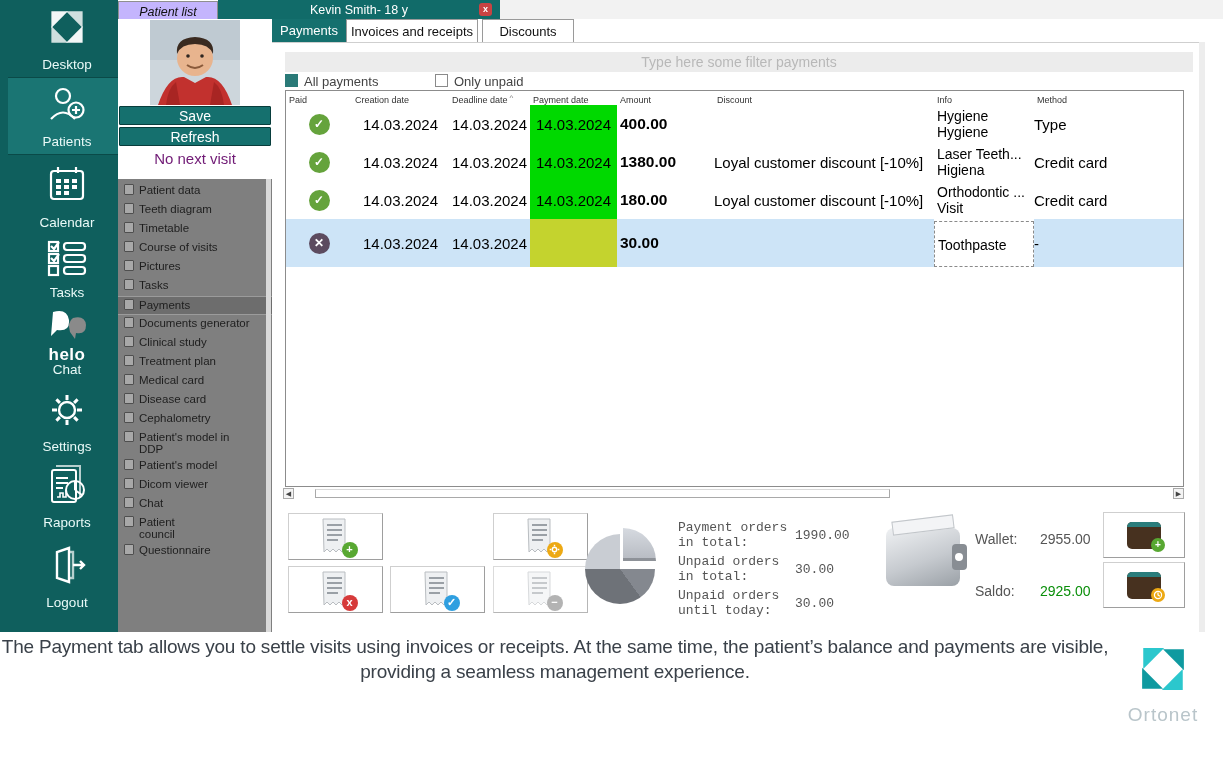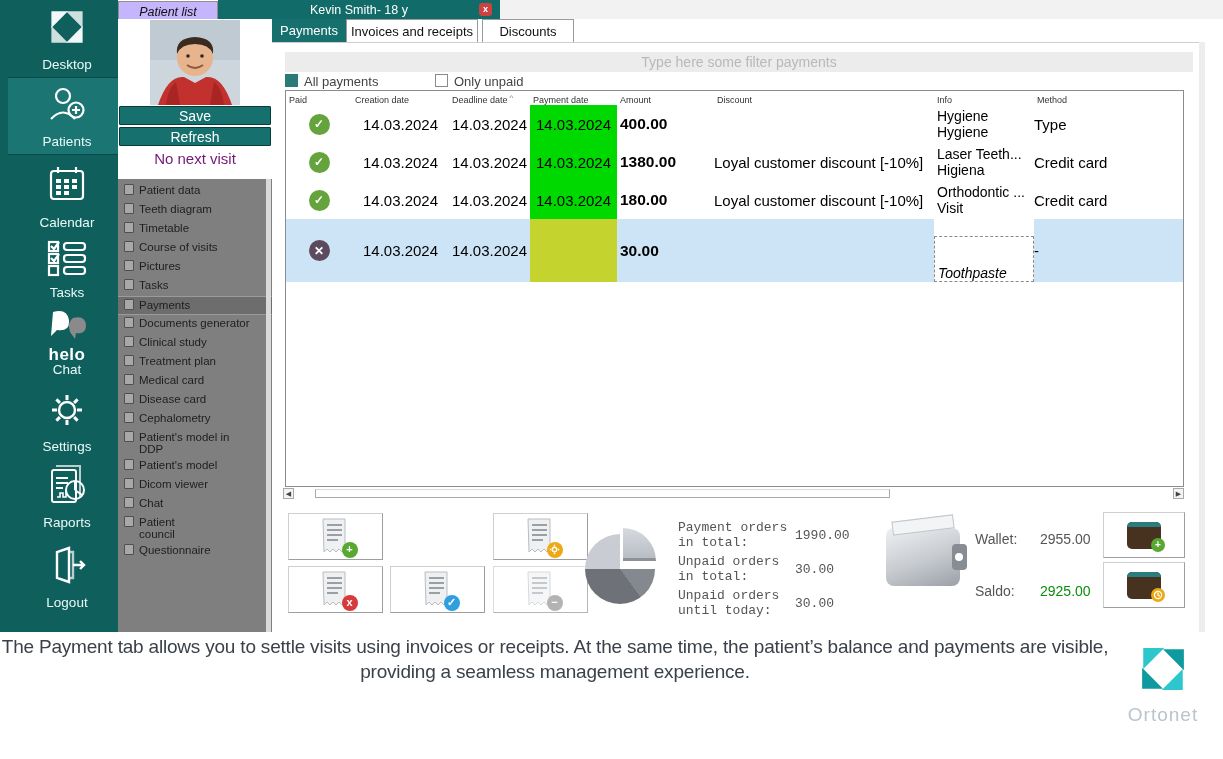--- a/index.html
+++ b/index.html
@@ -58,21 +58,21 @@
   .td.center { justify-content:center; }
   .td.amount { font-weight:bold; padding-left:3px; font-size:15.5px; }
   .td.info { font-size:14px; line-height:16px; padding-left:3px; }
   .paid-icn { width:21px; height:21px; border-radius:50%; color:#fff; font-size:12px; font-weight:bold; display:flex; align-items:center; justify-content:center; }
   .paid-yes { background:#65a33c; }
   .paid-no  { background:#5c4b5f; }
   .cell-green { background:#00d900; }
   .cell-yellow { background:#c4d32e; }
   .trow.selected .td { background:#cde4f7; }
   .trow.selected .td.cell-yellow { background:#c4d32e; }
-  .edit-cell { background:#fff !important; border:1px dashed #8a8a8a; height:46px; margin-top:17px; align-self:start; align-items:flex-end; padding-top:1px; z-index:2;font-style:italic; }
+  .edit-cell { background:#fff !important; border:1px dashed #8a8a8a; height:46px; margin-top:2px; align-self:start; align-items:center; padding-top:1px; z-index:2; }
 
   
   .hscroll { left:283px; top:488px; width:901px; height:12px; }
   .hs-arrow { position:absolute; top:0; width:11px; height:11px; background:#f4f4f4; border:1px solid #a9a9a9; font-size:7px; color:#444; display:flex; align-items:center; justify-content:center; cursor:pointer; }
   .hs-thumb { position:absolute; left:32px; top:1px; width:575px; height:9px; background:#fff; border:1px solid #a9a9a9; border-top-color:#d9d9d9; cursor:grab; }
 
   
   .doc-btn { position:absolute; width:95px; height:47px; background:#fff; border:1px solid #cfcfcf; border-right-color:#9e9e9e; border-bottom-color:#9e9e9e; display:flex; align-items:center; justify-content:center; cursor:pointer; }
   .doc-wrap { position:relative; width:38px; height:42px; }
   .badge { position:absolute; right:-3px; bottom:0; width:16px; height:16px; border-radius:50%; color:#fff; font-size:11px; font-weight:bold; display:flex; align-items:center; justify-content:center; line-height:1; }

